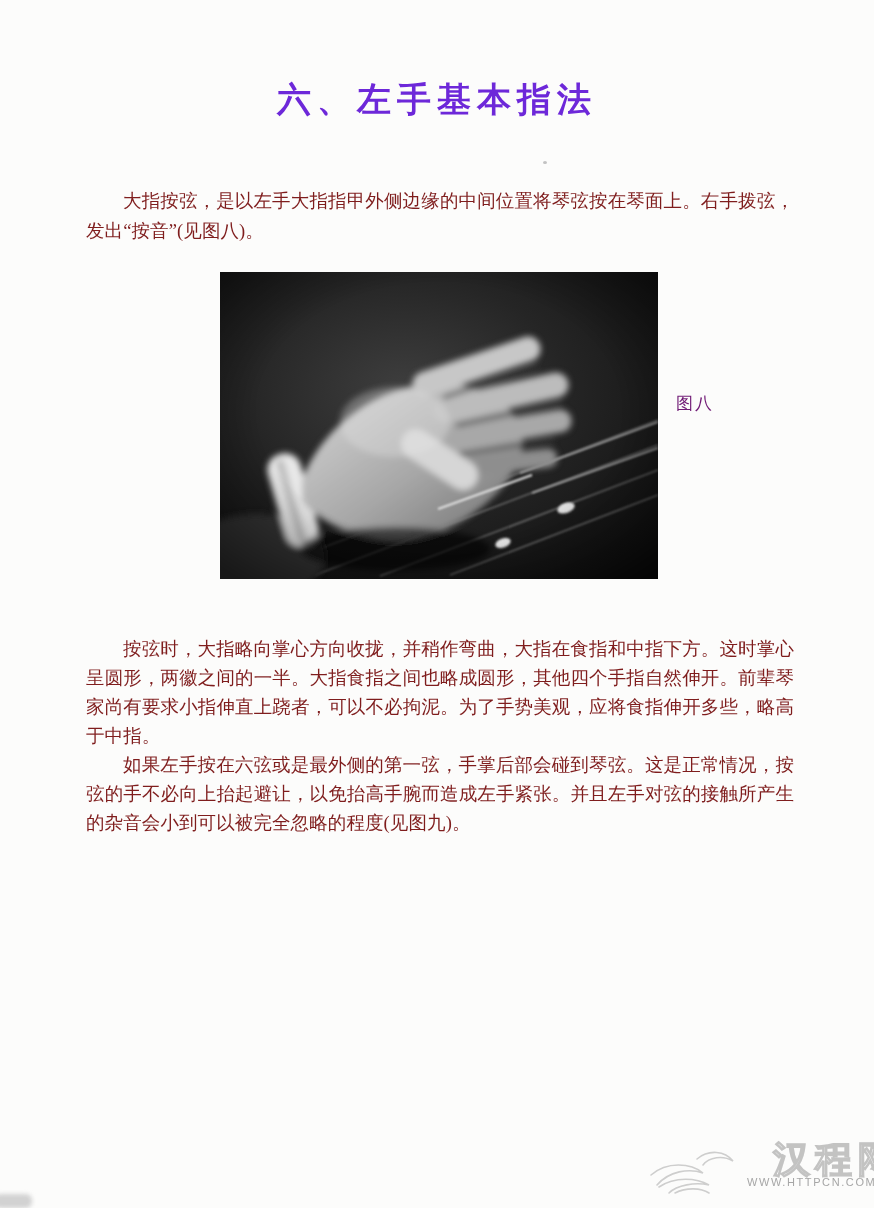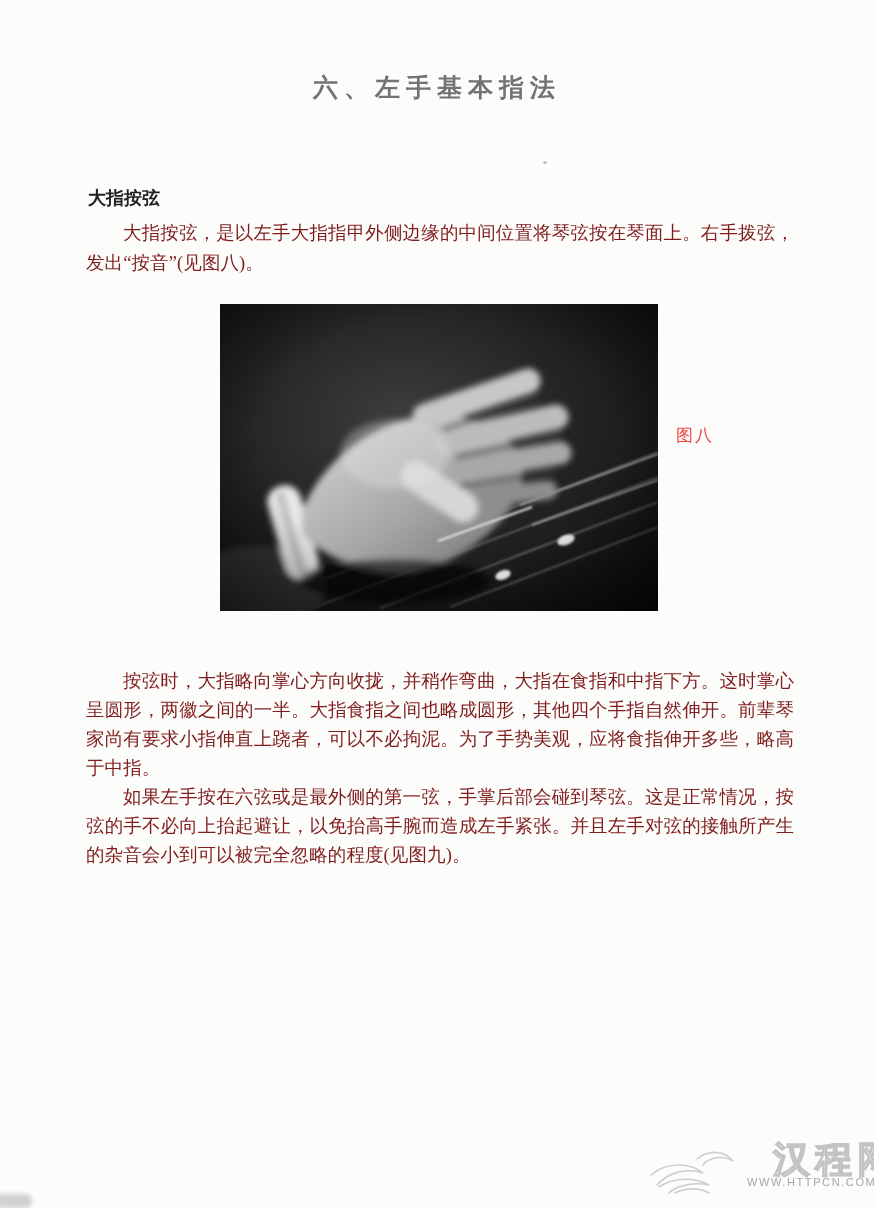--- a/index.html
+++ b/index.html
@@ -12,24 +12,24 @@
     font-family: "Liberation Serif", serif;
     color: #2e2e2e;
   }
   .page-title {
     position: absolute;
     top: 54px;
     left: 0;
     right: 0;
     text-align: center;
     font-family: "Liberation Sans", sans-serif;
-    font-size: 25px;
+    font-size: 34px;
     font-weight: bold;
     letter-spacing: 6px;
-    color: #737373;
+    color: #6d28d9;
   }
   .speck {
     position: absolute;
     left: 543px; top: 161px;
     width: 4px; height: 3px;
     background: #c2c2c2;
     border-radius: 50%;
   }
   .content {
     position: absolute;
@@ -66,21 +66,21 @@
     width: 438px;
     height: 307px;
     background: #141414;
   }
   .photo svg { display:block; }
   .figure-caption {
     position: absolute;
     left: 590px;
     top: 120px;
     font-size: 17px;
-    color: #ef4444;
+    color: #701a75;
     letter-spacing: 2px;
   }
   .watermark {
     position: absolute;
     left: 645px;
     top: 1133px;
     width: 225px;
     height: 72px;
     pointer-events: none;
   }
@@ -125,21 +125,20 @@
 <body>
 
 <div class="page">
 
   <h1 class="page-title">六、左手基本指法</h1>
 
   <div class="speck"></div>
 
   <div class="content">
 
-    <h2 class="section-heading">大指按弦</h2>
 
     <p class="body-para para-lead">大指按弦，是以左手大指指甲外侧边缘的中间位置将琴弦按在琴面上。右手拨弦，发出“按音”(见图八)。</p>
 
     <figure class="figure">
       <div class="photo">
         <svg width="438" height="307" viewBox="0 0 438 307" aria-hidden="true">
           <defs>
             <radialGradient id="bg" cx="42%" cy="38%" r="82%">
               <stop offset="0%" stop-color="#3e3e3e"></stop>
               <stop offset="45%" stop-color="#252525"></stop>

